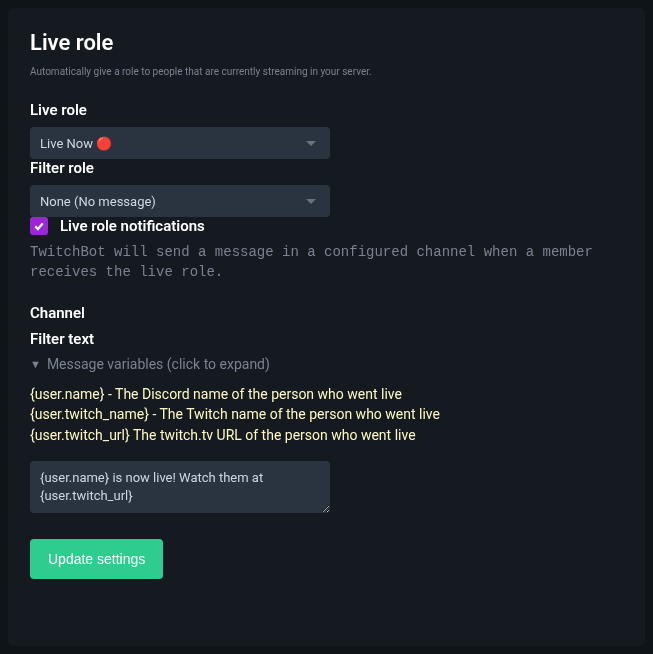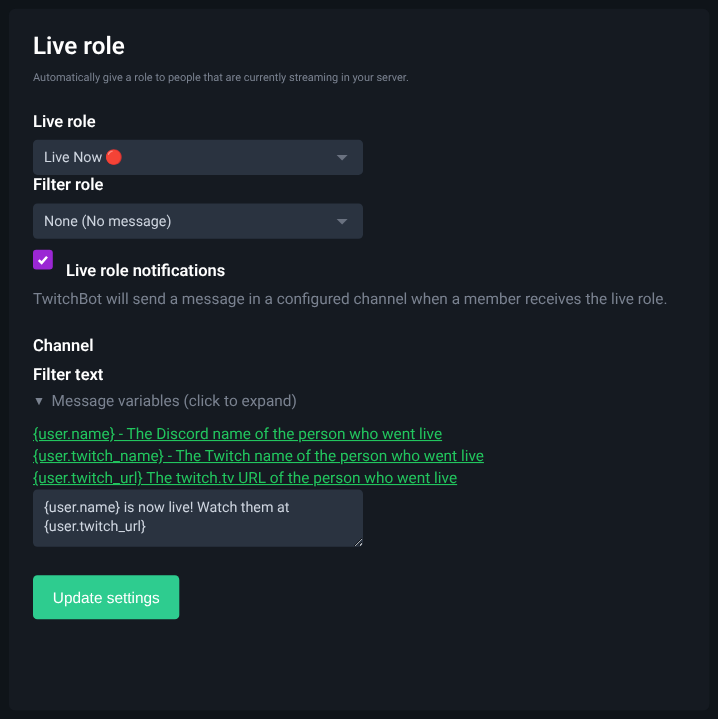--- a/index.html
+++ b/index.html
@@ -78,48 +78,47 @@
     width: 12px;
     height: 12px;
     stroke: #ffffff;
     stroke-width: 3;
     fill: none;
   }
   .checkbox-label {
     color: #ffffff;
     font-size: 15px;
     font-weight: 600;
-    margin-top: 20px;
   }
   .help-text {
     color: #7a8290;
     font-size: 14px;
     margin-bottom: 22px;
     line-height: 1.4;
+    font-family: Liberation Mono, monospace;
   }
   .expander {
     display: flex;
     align-items: center;
     gap: 6px;
     color: #7a8290;
     font-size: 14px;
     cursor: pointer;
     margin-bottom: 12px;
   }
   .expander .tri {
     font-size: 11px;
     color: #7a8290;
   }
   .vars-block {
-    color: #22c55e;
+    color: #fef9c3;
     font-size: 14px;
     line-height: 1.45;
-    margin-bottom: 0;
+    margin-bottom: 16px;
     white-space: pre-line;
-    text-decoration: underline;
   }
   .textarea {
     background: #2a3340;
     color: #cfd6e0;
     border: none;
     border-radius: 4px;
     width: 300px;
     height: 52px;
     padding: 8px 10px;
     font-size: 13px;

